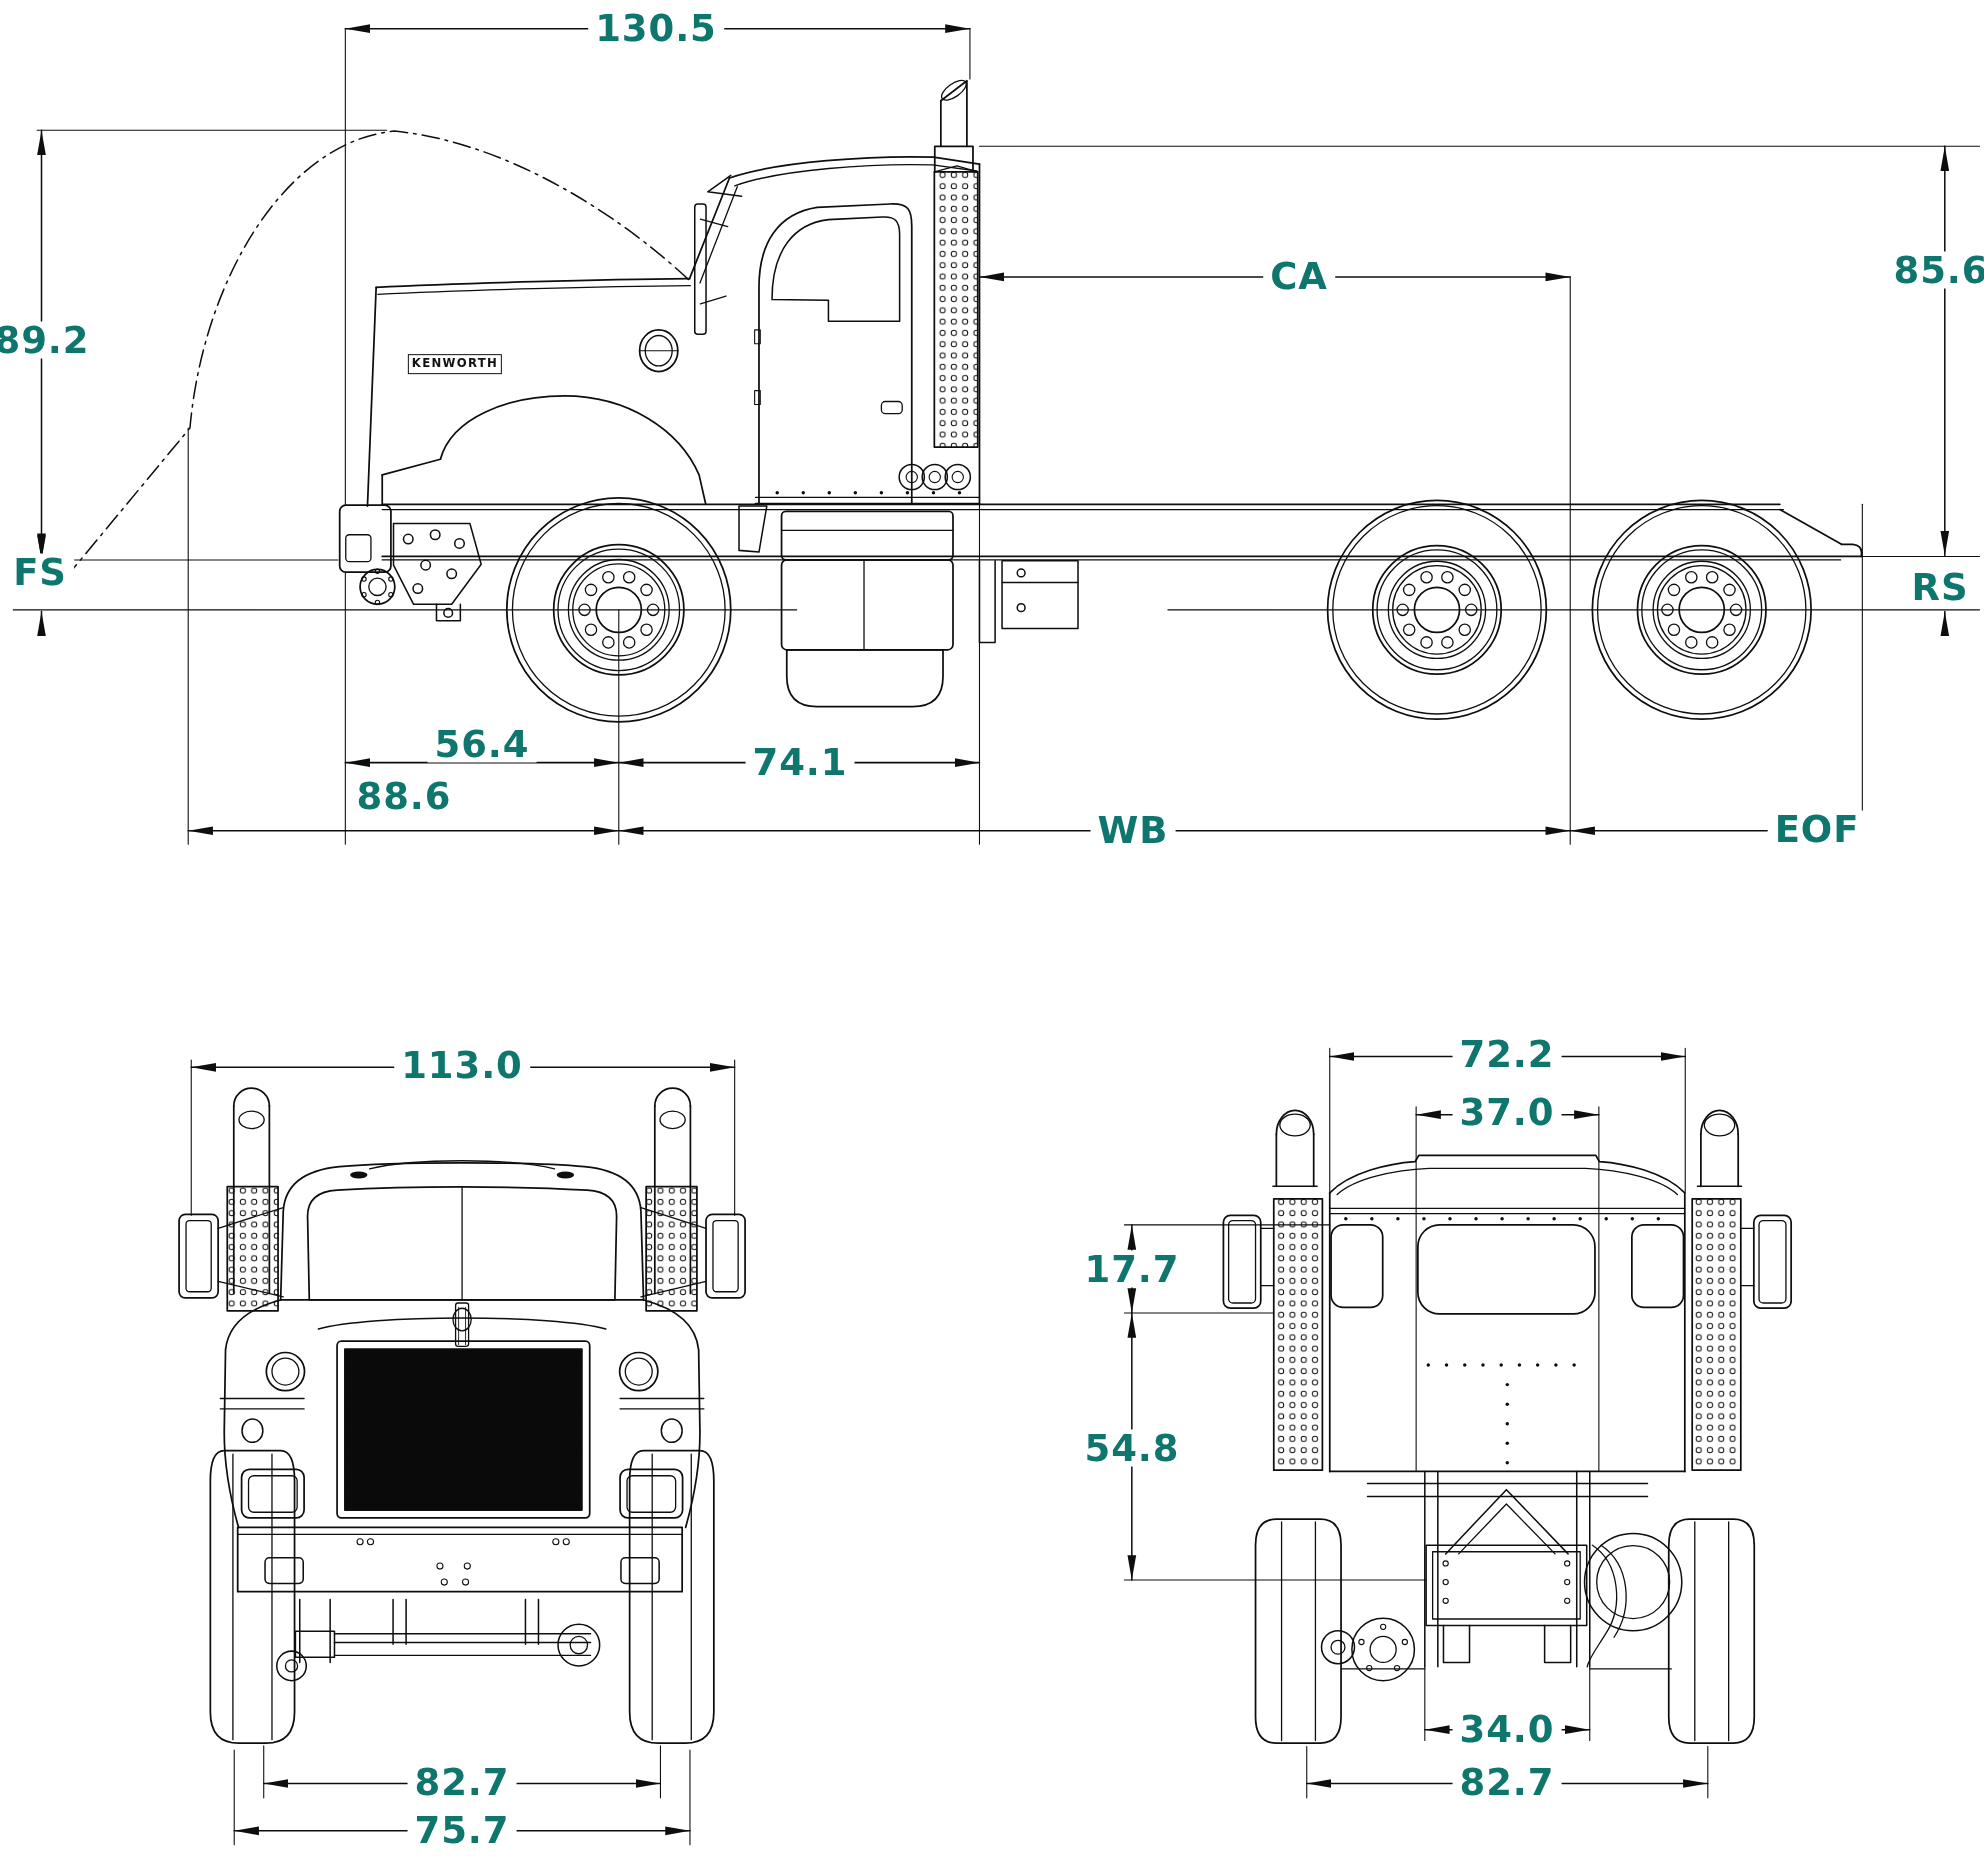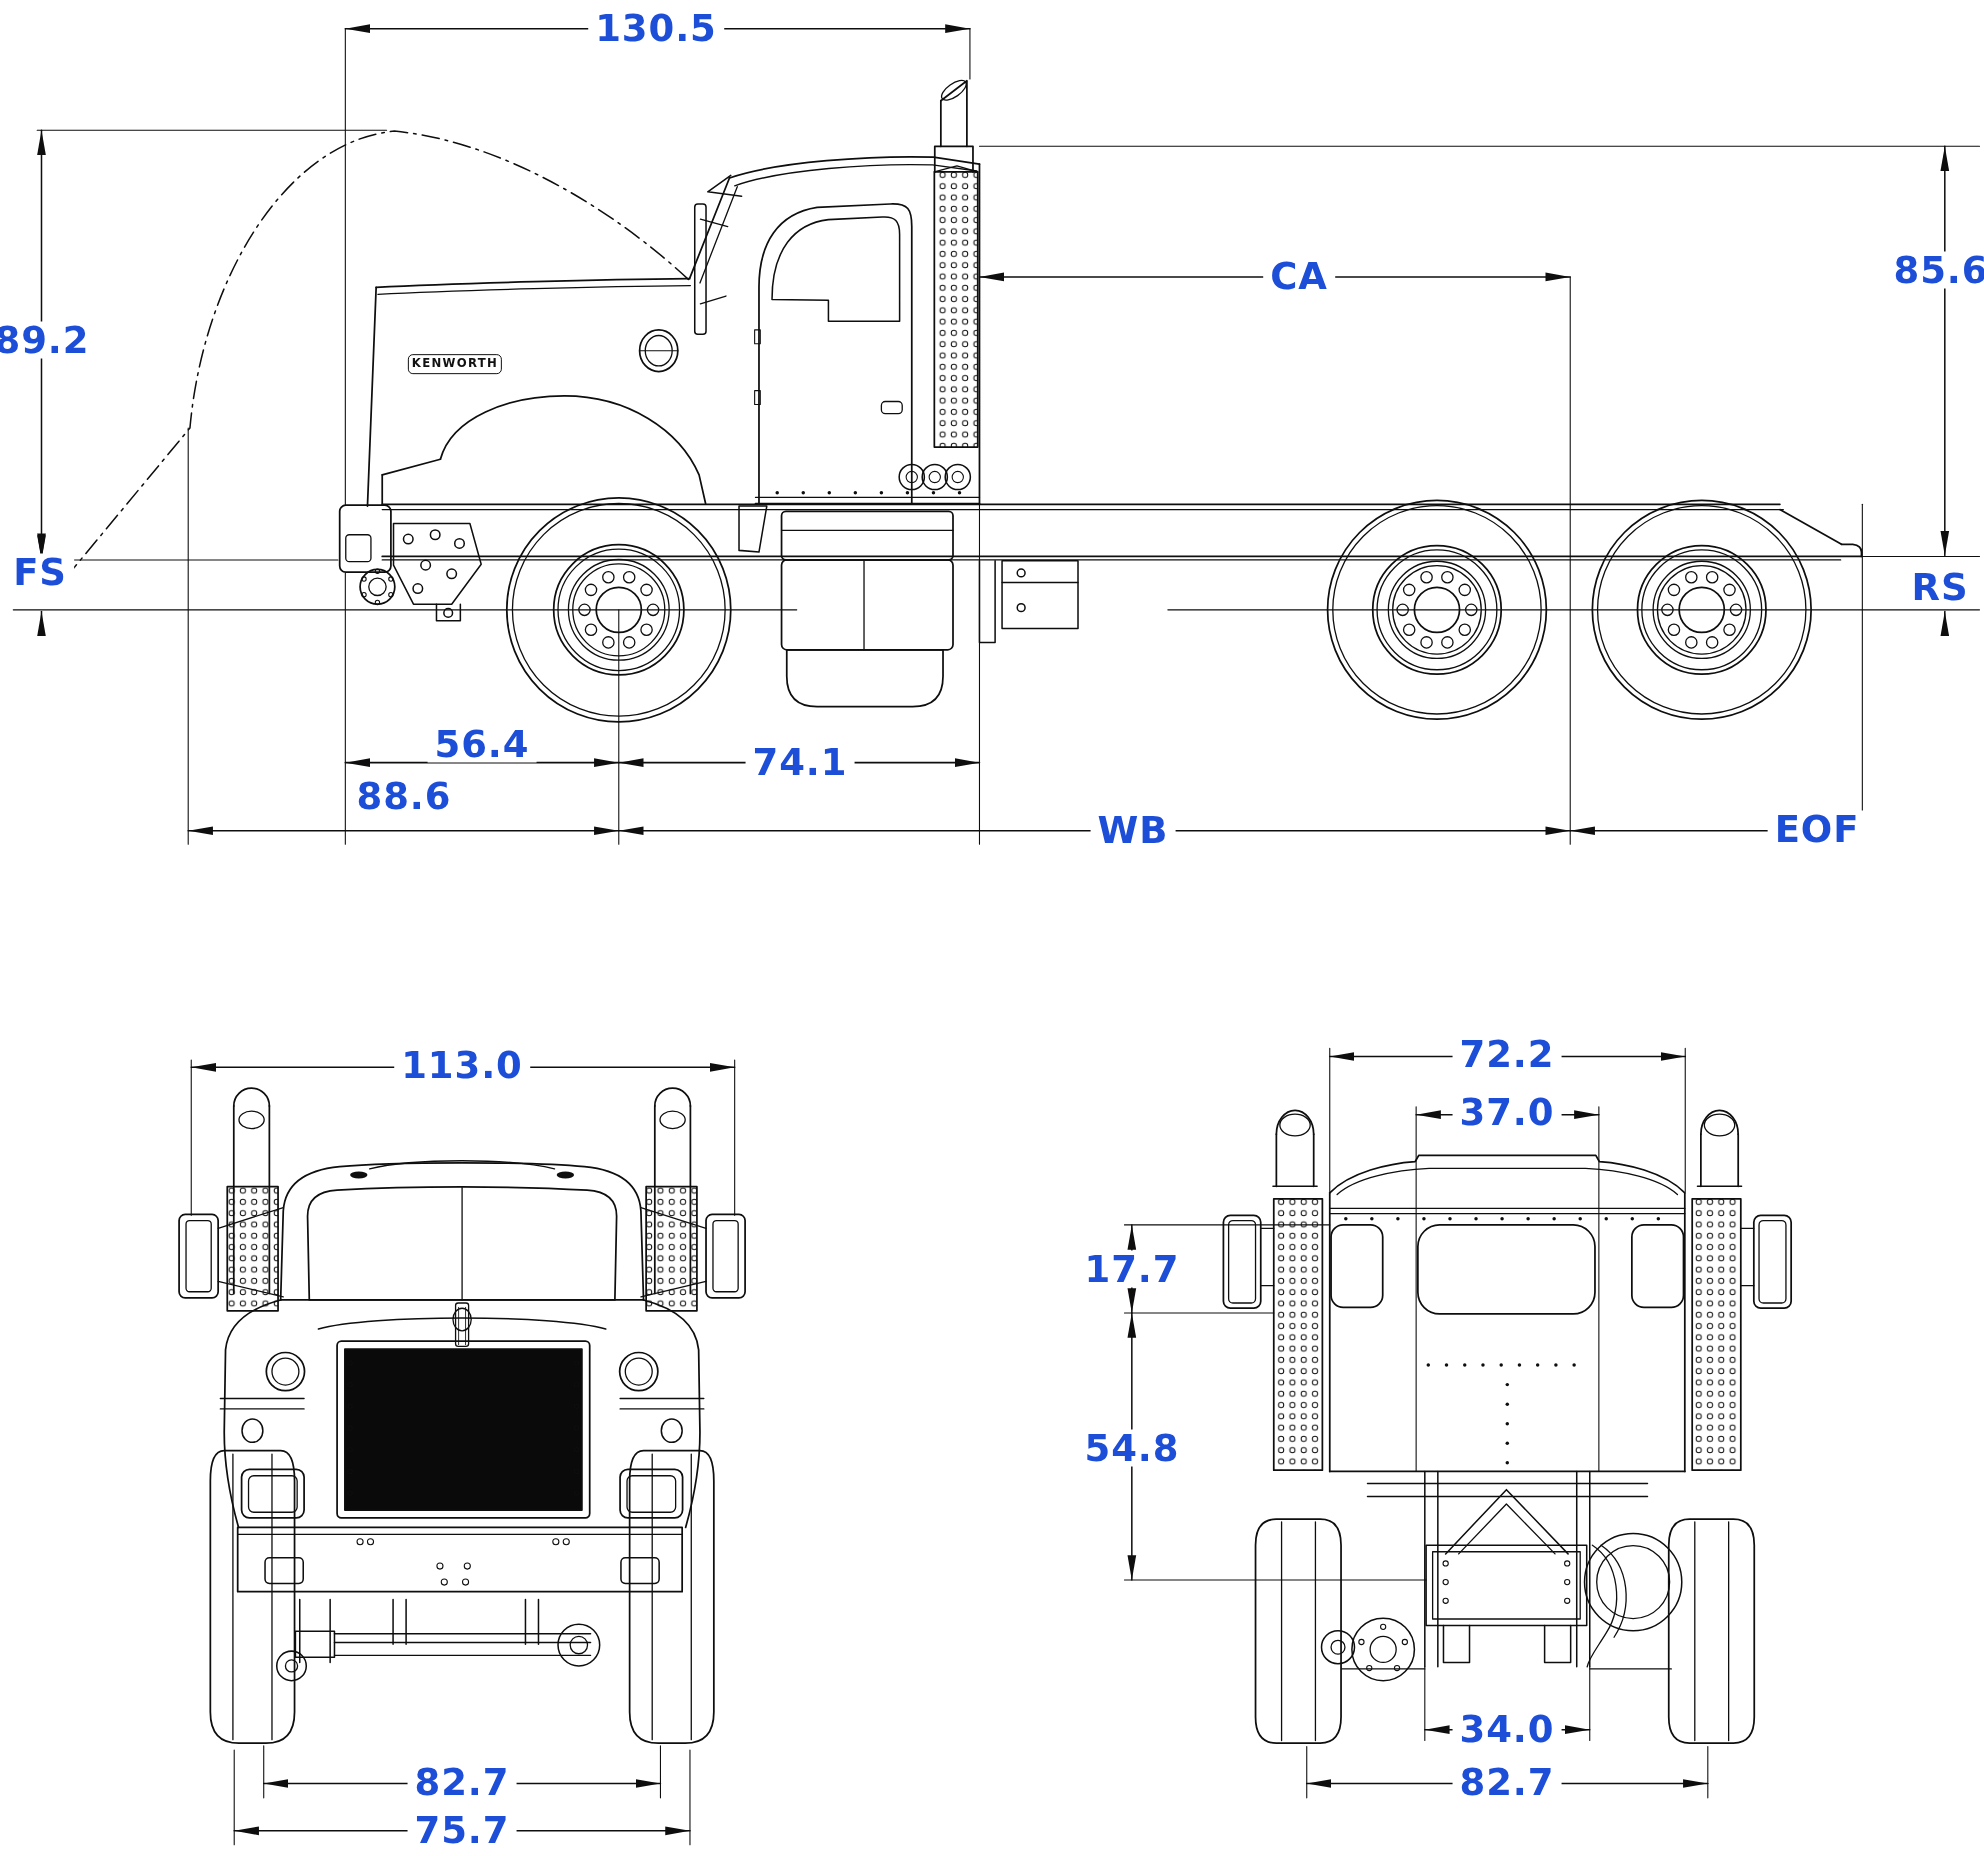--- a/index.html
+++ b/index.html
@@ -1,23 +1,23 @@
 <!DOCTYPE html>
 <html style="font-size:7px"><head>
 <meta charset="utf-8">
 <style>
   html,body{margin:0;padding:0;background:#ffffff;}
   #page{position:relative;width:1985px;height:1856px;background:#ffffff;overflow:hidden;
         font-family:"DejaVu Sans","Liberation Sans",sans-serif;}
   #bp{position:absolute;left:0;top:0;width:1985px;height:1856px;}
   .dim{position:absolute;transform:translate(-50%,-50%);font-weight:700;font-size:37px;
-       color:#1d4ed8;background:#ffffff;padding:0 7px;white-space:nowrap;letter-spacing:0.9px;
+       color:#0f766e;background:#ffffff;padding:0 7px;white-space:nowrap;letter-spacing:0.9px;
        line-height:1;}
   .brand{position:absolute;transform:translate(-50%,-50%);font-weight:700;font-size:11.7px;
-       color:#111;background:#fff;border:1.3px solid #111;border-radius:5px;padding:3px 3px;
+       color:#111;background:#fff;border:1.3px solid #111;border-radius:0;padding:3px 3px;
        letter-spacing:1.3px;line-height:1;white-space:nowrap;}
 </style>
 </head>
 <body>
 
 <div id="page">
 
 <svg id="bp" viewBox="0 0 4572 4276" fill="none" stroke="#0e0e0e" stroke-width="4" stroke-linecap="round" stroke-linejoin="round">
   <defs>
     <marker id="arw" markerUnits="userSpaceOnUse" markerWidth="64" markerHeight="26" refX="57" refY="12" orient="auto-start-reverse">

